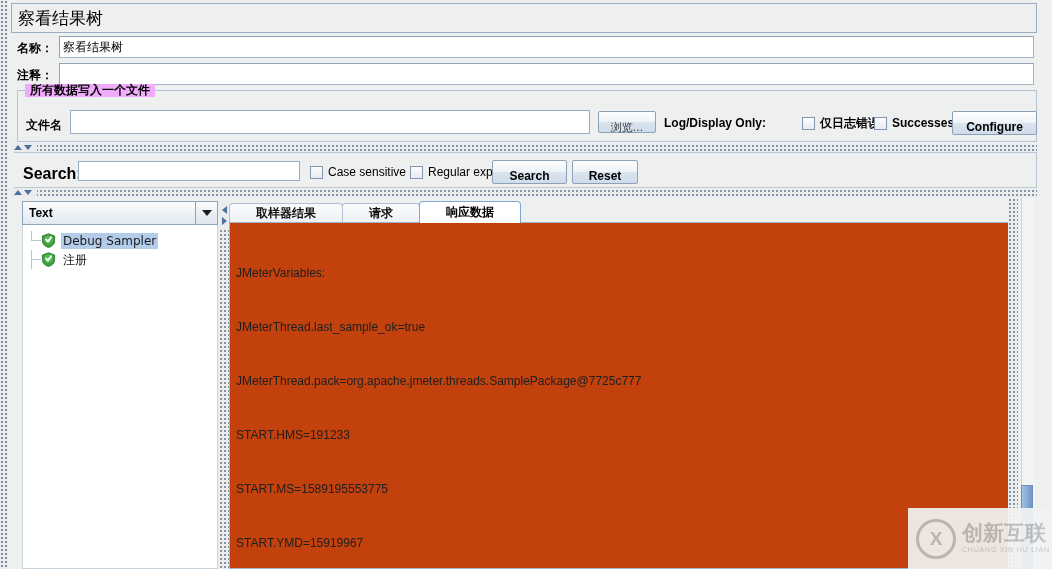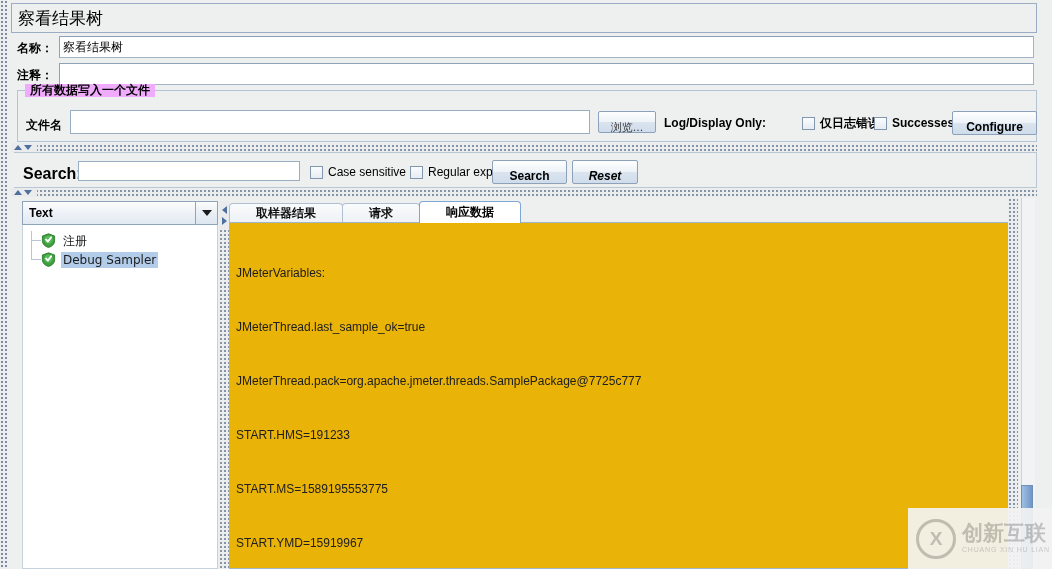--- a/index.html
+++ b/index.html
@@ -265,21 +265,21 @@
     font-size: 12px;
   }
   #search-button {
     position: absolute;
     left: 492px; top: 160px;
     width: 75px; height: 24px;
   }
   #reset-button {
     position: absolute;
     left: 572px; top: 160px;
-    width: 66px; height: 24px; font-style: italic;
+    width: 66px; height: 24px;
   }
 
   
   .lower {
     position: absolute;
     left: 14px; top: 198px;
     width: 1023px; height: 371px;
   }
 
   
@@ -432,21 +432,21 @@
     background: #ffffff;
     border-color: #7fa7d4;
     color: #000;
     z-index: 3;
     height: 22px;
   }
   .tabpanel {
     position: absolute;
     left: 0; top: 21px;
     width: 789px; height: 347px;
-    background: #eab308;
+    background: #c2410c;
     border: 1px solid #9fb6cf;
     box-sizing: border-box;
     overflow: hidden;
   }
   .resp-text {
     position: absolute;
     left: 6px; top: 5px;
     right: 4px;
     font-family: "Liberation Sans", "DejaVu Sans", sans-serif;
     font-size: 12px;
@@ -600,49 +600,49 @@
 
     <div class="left-col">
       <div class="combo">
         <span class="combo-text">Text</span>
         <span class="combo-arrow-btn">
           <span class="combo-arrow"></span>
         </span>
       </div>
 
       <div class="tree">
+
+        <div class="tree-node">
+          <span class="elbow">
+            <span class="v"></span>
+              <span class="h"></span>
+          </span>
+          <span class="shield">
+            <svg width="15" height="15" viewBox="0 0 15 15">
+              <path d="M7.5 0.8 L13.6 3 L13.6 7.6 C13.6 11.2 10.9 13.6 7.5 14.4 C4.1 13.6 1.4 11.2 1.4 7.6 L1.4 3 Z" fill="#3f9e3f" stroke="#2c7a2c" stroke-width="0.9"></path>
+              <circle cx="7.5" cy="6.6" r="4.2" fill="#57b957"></circle>
+              <path d="M5.1 6.6 L6.9 8.5 L10.1 4.3" fill="none" stroke="#ffffff" stroke-width="1.9" stroke-linecap="round" stroke-linejoin="round"></path>
+            </svg>
+          </span>
+          <span class="node-label selected">Debug Sampler</span>
+        </div>
 
         <div class="tree-node">
           <span class="elbow">
             <span class="v full"></span>
               <span class="h"></span>
           </span>
           <span class="shield">
             <svg width="15" height="15" viewBox="0 0 15 15">
               <path d="M7.5 0.8 L13.6 3 L13.6 7.6 C13.6 11.2 10.9 13.6 7.5 14.4 C4.1 13.6 1.4 11.2 1.4 7.6 L1.4 3 Z" fill="#3f9e3f" stroke="#2c7a2c" stroke-width="0.9"></path>
               <circle cx="7.5" cy="6.6" r="4.2" fill="#57b957"></circle>
               <path d="M5.1 6.6 L6.9 8.5 L10.1 4.3" fill="none" stroke="#ffffff" stroke-width="1.9" stroke-linecap="round" stroke-linejoin="round"></path>
             </svg>
           </span>
           <span class="node-label">注册</span>
-        </div>
-
-        <div class="tree-node">
-          <span class="elbow">
-            <span class="v"></span>
-              <span class="h"></span>
-          </span>
-          <span class="shield">
-            <svg width="15" height="15" viewBox="0 0 15 15">
-              <path d="M7.5 0.8 L13.6 3 L13.6 7.6 C13.6 11.2 10.9 13.6 7.5 14.4 C4.1 13.6 1.4 11.2 1.4 7.6 L1.4 3 Z" fill="#3f9e3f" stroke="#2c7a2c" stroke-width="0.9"></path>
-              <circle cx="7.5" cy="6.6" r="4.2" fill="#57b957"></circle>
-              <path d="M5.1 6.6 L6.9 8.5 L10.1 4.3" fill="none" stroke="#ffffff" stroke-width="1.9" stroke-linecap="round" stroke-linejoin="round"></path>
-            </svg>
-          </span>
-          <span class="node-label selected">Debug Sampler</span>
         </div>
 
       </div>
     </div>
 
     <div class="vsplit">
       <div class="vsplit-arrows">
         <span class="tri-left"></span>
         <span class="tri-right"></span>
       </div>

